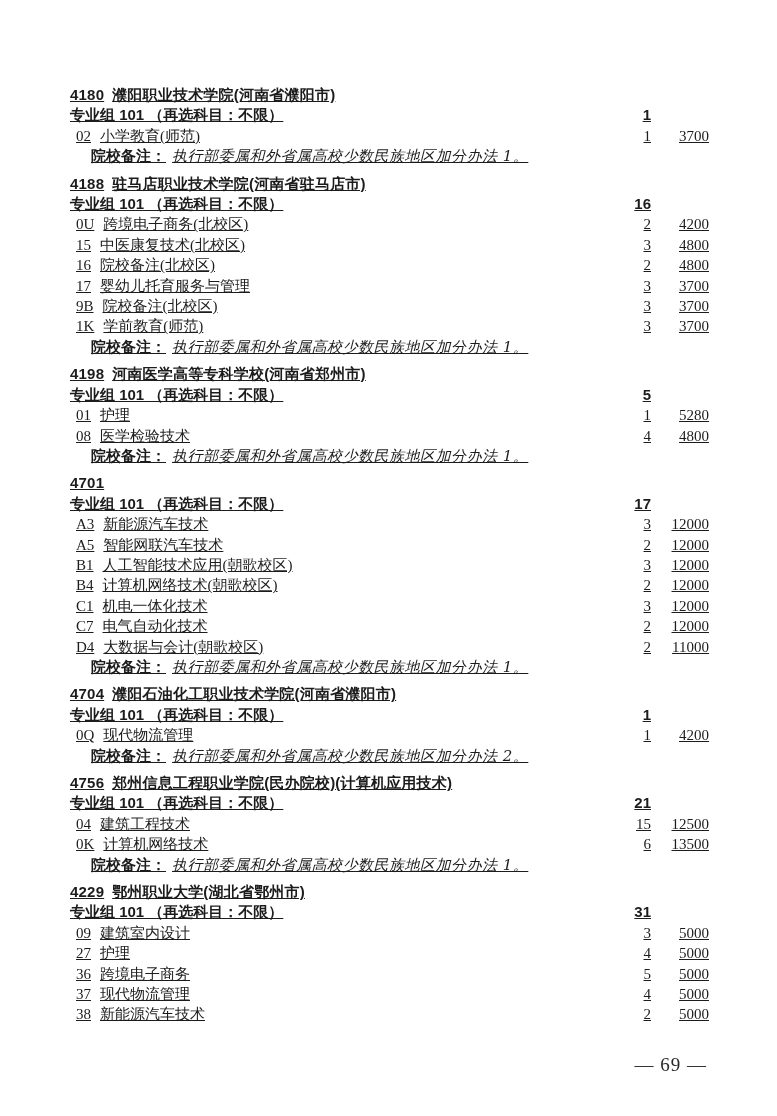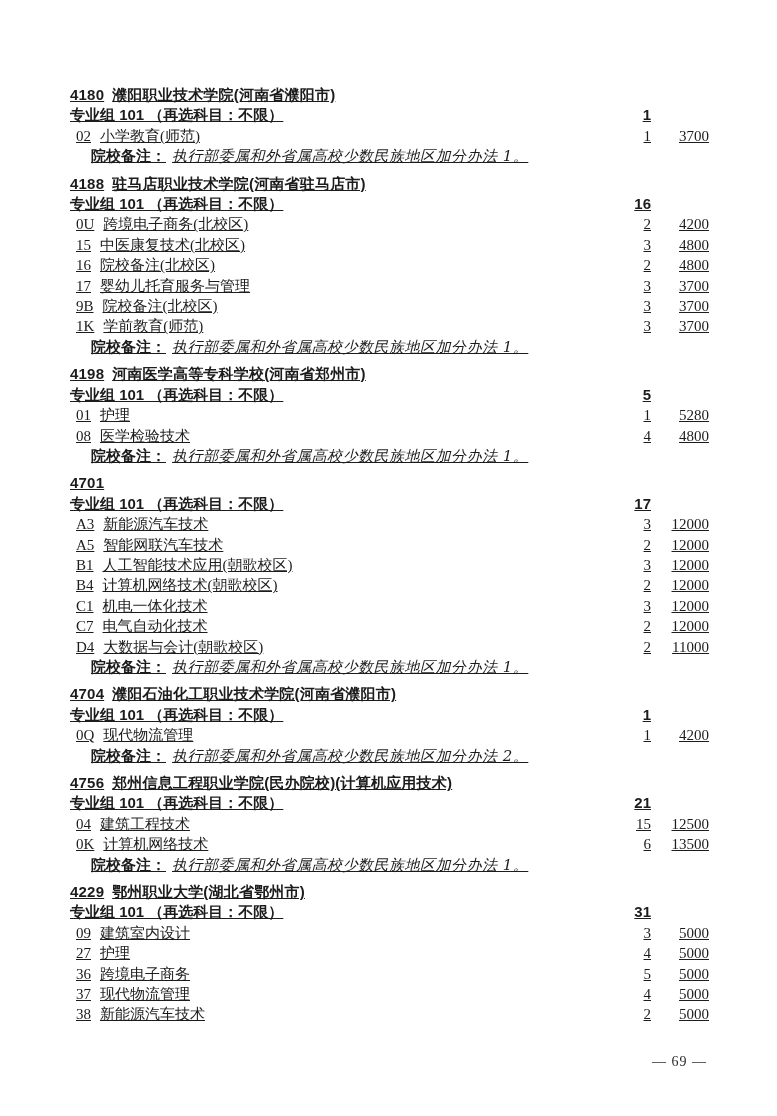--- a/index.html
+++ b/index.html
@@ -67,21 +67,21 @@
     font-family: "DejaVu Serif", serif;
     font-style: italic;
     letter-spacing: 0.5px;
   }
   .page-number {
     position: absolute;
     top: 1054px;
     right: 70px;
     width: 160px;
     text-align: right;
-    font-size: 14px;
+    font-size: 19px;
     font-family: "Liberation Serif", serif;
     color: #2a2a2a;
     letter-spacing: 1px;
   }
 </style>
 </head>
 <body>
 
 <div class="content" id="inst-container">
   <section class="inst-block">

